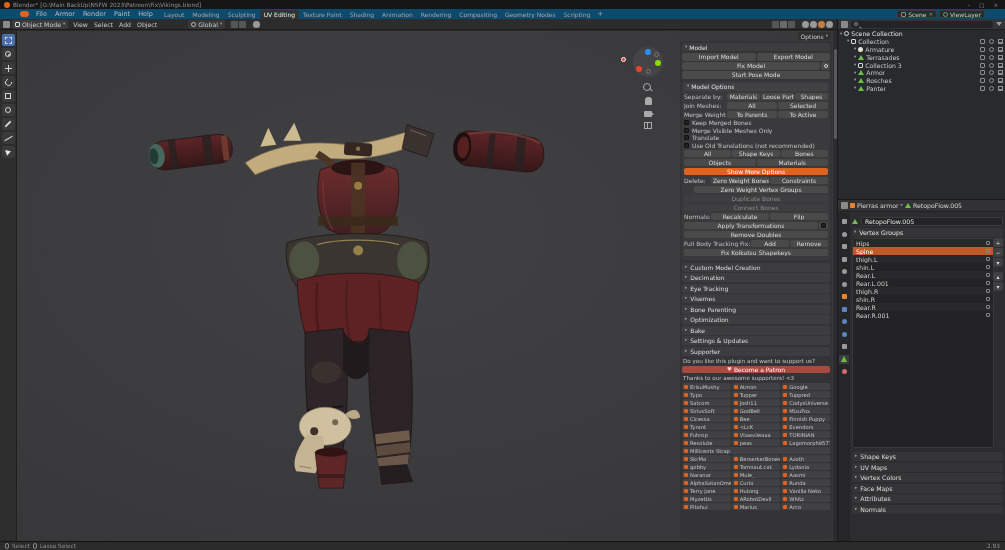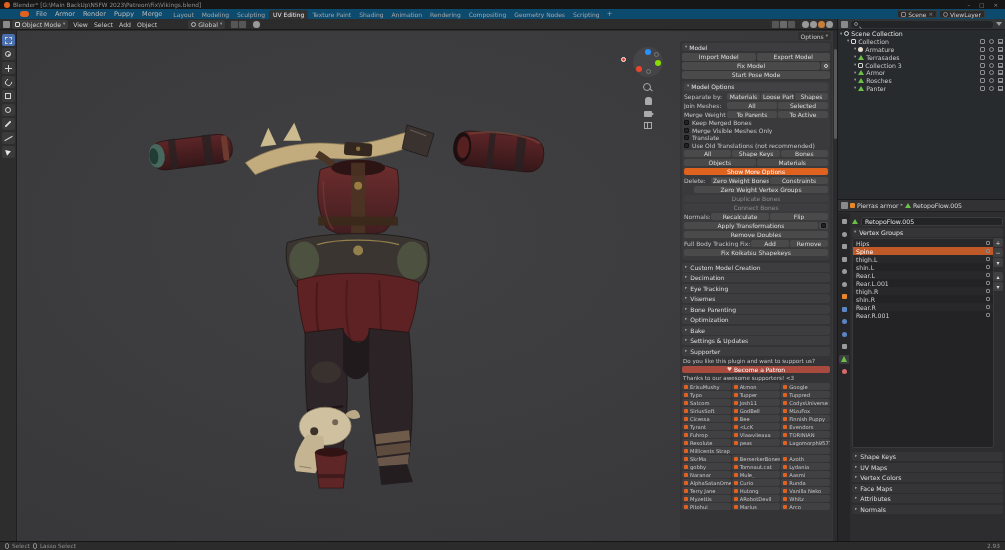--- a/index.html
+++ b/index.html
@@ -179,22 +179,22 @@
   <span class="winbtn">×</span>
 </div>
 
 <div class="menubar">
   <span class="logo2"></span>
   <div class="menus">
 
   <span class="menu-item">File</span>
       <span class="menu-item">Armor</span>
       <span class="menu-item">Render</span>
-      <span class="menu-item">Puppy</span>
-      <span class="menu-item">Merge</span>
+      <span class="menu-item">Paint</span>
+      <span class="menu-item">Help</span>
     </div>
   <div class="ws-wrap">
 
   <span class="ws-tab">Layout</span>
       <span class="ws-tab">Modeling</span>
       <span class="ws-tab">Sculpting</span>
       <span class="ws-tab active">UV Editing</span>
       <span class="ws-tab">Texture Paint</span>
       <span class="ws-tab">Shading</span>
       <span class="ws-tab">Animation</span>

